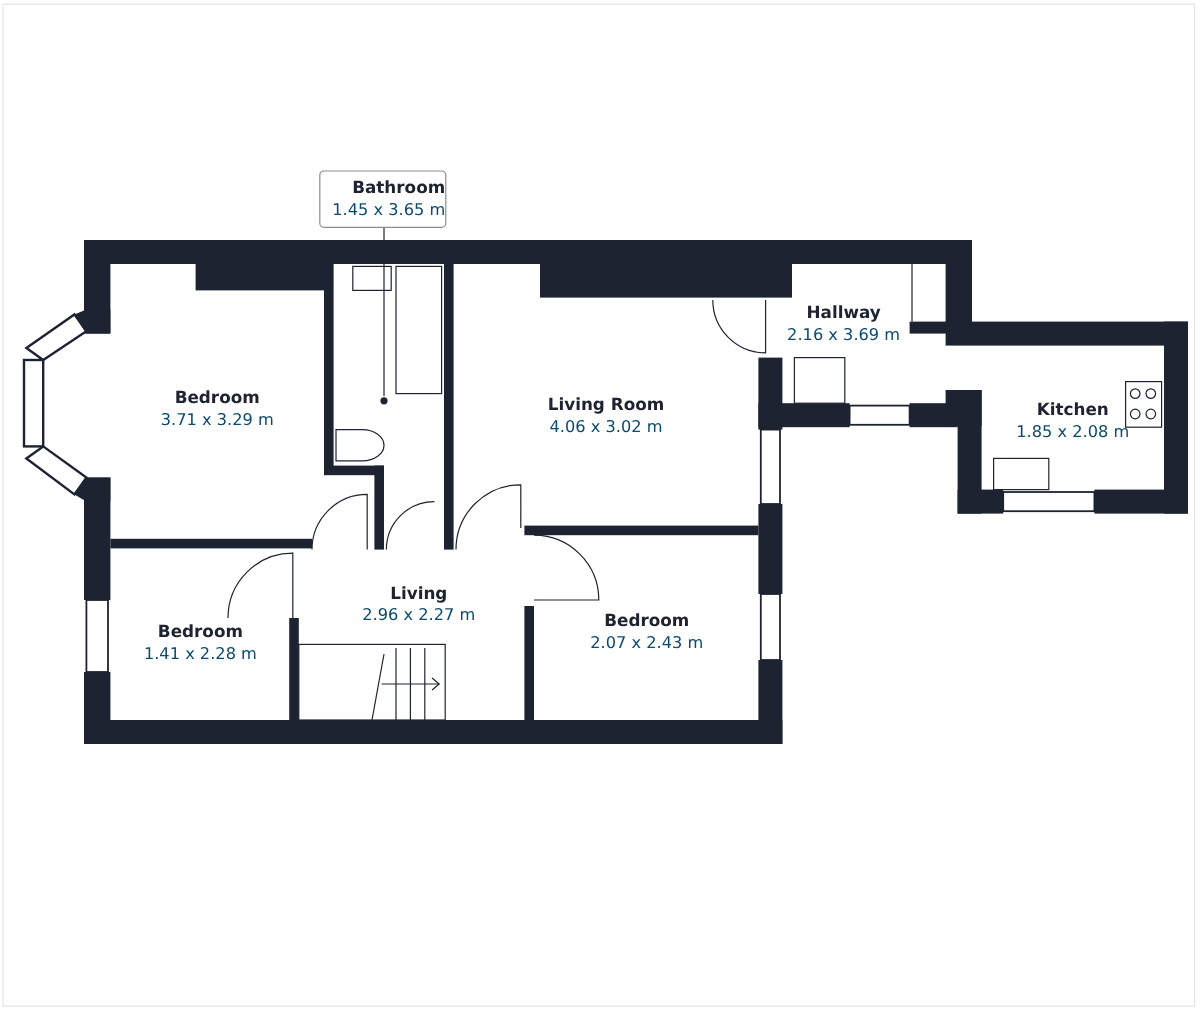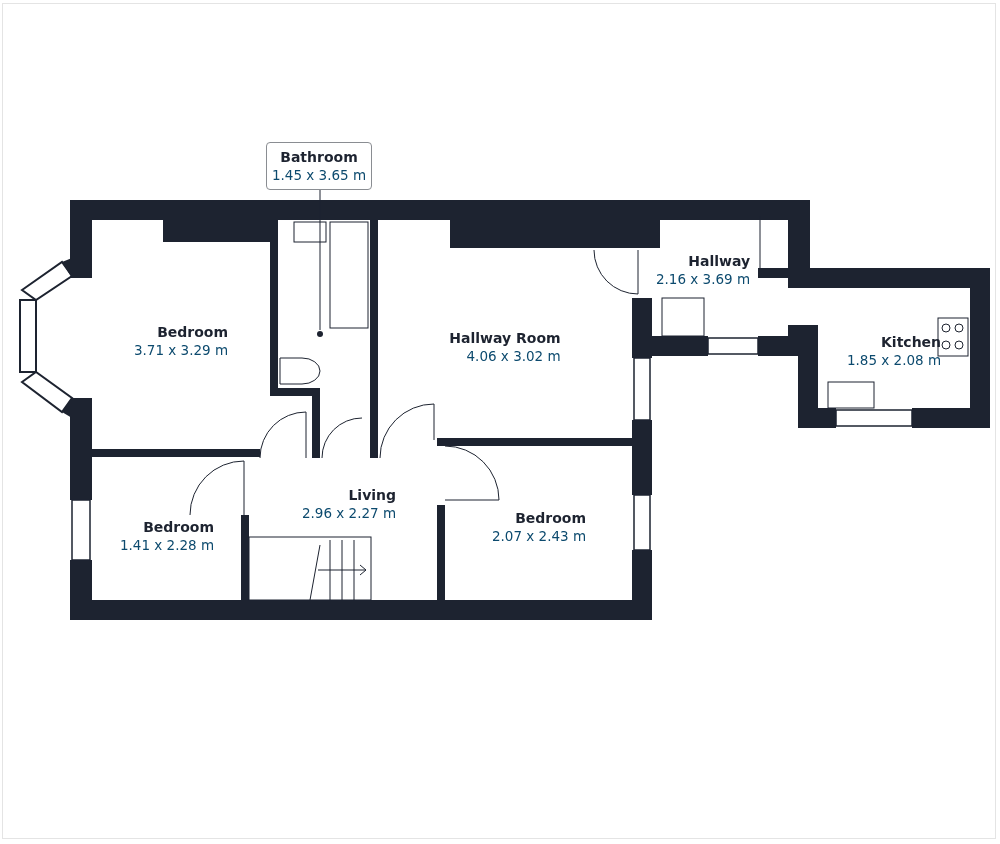--- a/index.html
+++ b/index.html
@@ -1,22 +1,22 @@
 <!DOCTYPE html>
 <html><head>
 <meta charset="utf-8">
 <style>
   html,body{margin:0;padding:0;background:#fff;}
   body{width:1000px;height:844px;position:relative;overflow:hidden;font-family:"DejaVu Sans",sans-serif;}
   .frame{position:absolute;left:2px;top:3px;width:994px;height:836px;border:1px solid #e4e4e4;box-sizing:border-box;}
   svg{position:absolute;left:0;top:0;}
-  .lbl{position:absolute;text-align:right;transform:translate(-50%,0);white-space:nowrap;}
+  .lbl{position:absolute;text-align:center;transform:translate(-50%,0);white-space:nowrap;}
   .name{font-size:14px;font-weight:bold;color:#1d2330;line-height:18px;}
   .dims{font-size:13.5px;color:#0c4a6e;line-height:18px;}
-  .callout{position:absolute;left:266px;top:142px;width:106px;height:48px;border:1px solid #8a8d92;border-radius:4px;background:#fff;box-sizing:border-box;text-align:center;padding-top:5px;}
+  .callout{position:absolute;left:266px;top:142px;width:106px;height:48px;border:1px solid #8a8d92;border-radius:4px;background:#fff;box-sizing:border-box;text-align:right;padding-top:5px;}
 </style>
 </head>
 <body>
 
 <div class="frame"></div>
 
 <svg width="1000" height="844" viewBox="0 0 1000 844">
   <g fill="#1d2330">
 
     <rect x="70" y="200" width="740" height="20"></rect>
@@ -109,21 +109,21 @@
 <div class="callout">
   <div class="name">Bathroom</div>
   <div class="dims">1.45 x 3.65 m</div>
 </div>
 
 <div class="lbl" style="left:181px;top:323px">
   <div class="name">Bedroom</div>
   <div class="dims">3.71 x 3.29 m</div>
 </div>
 <div class="lbl" style="left:505px;top:329px">
-  <div class="name">Hallway Room</div>
+  <div class="name">Living Room</div>
   <div class="dims">4.06 x 3.02 m</div>
 </div>
 <div class="lbl" style="left:703px;top:252px">
   <div class="name">Hallway</div>
   <div class="dims">2.16 x 3.69 m</div>
 </div>
 <div class="lbl" style="left:894px;top:333px">
   <div class="name">Kitchen</div>
   <div class="dims">1.85 x 2.08 m</div>
 </div>

